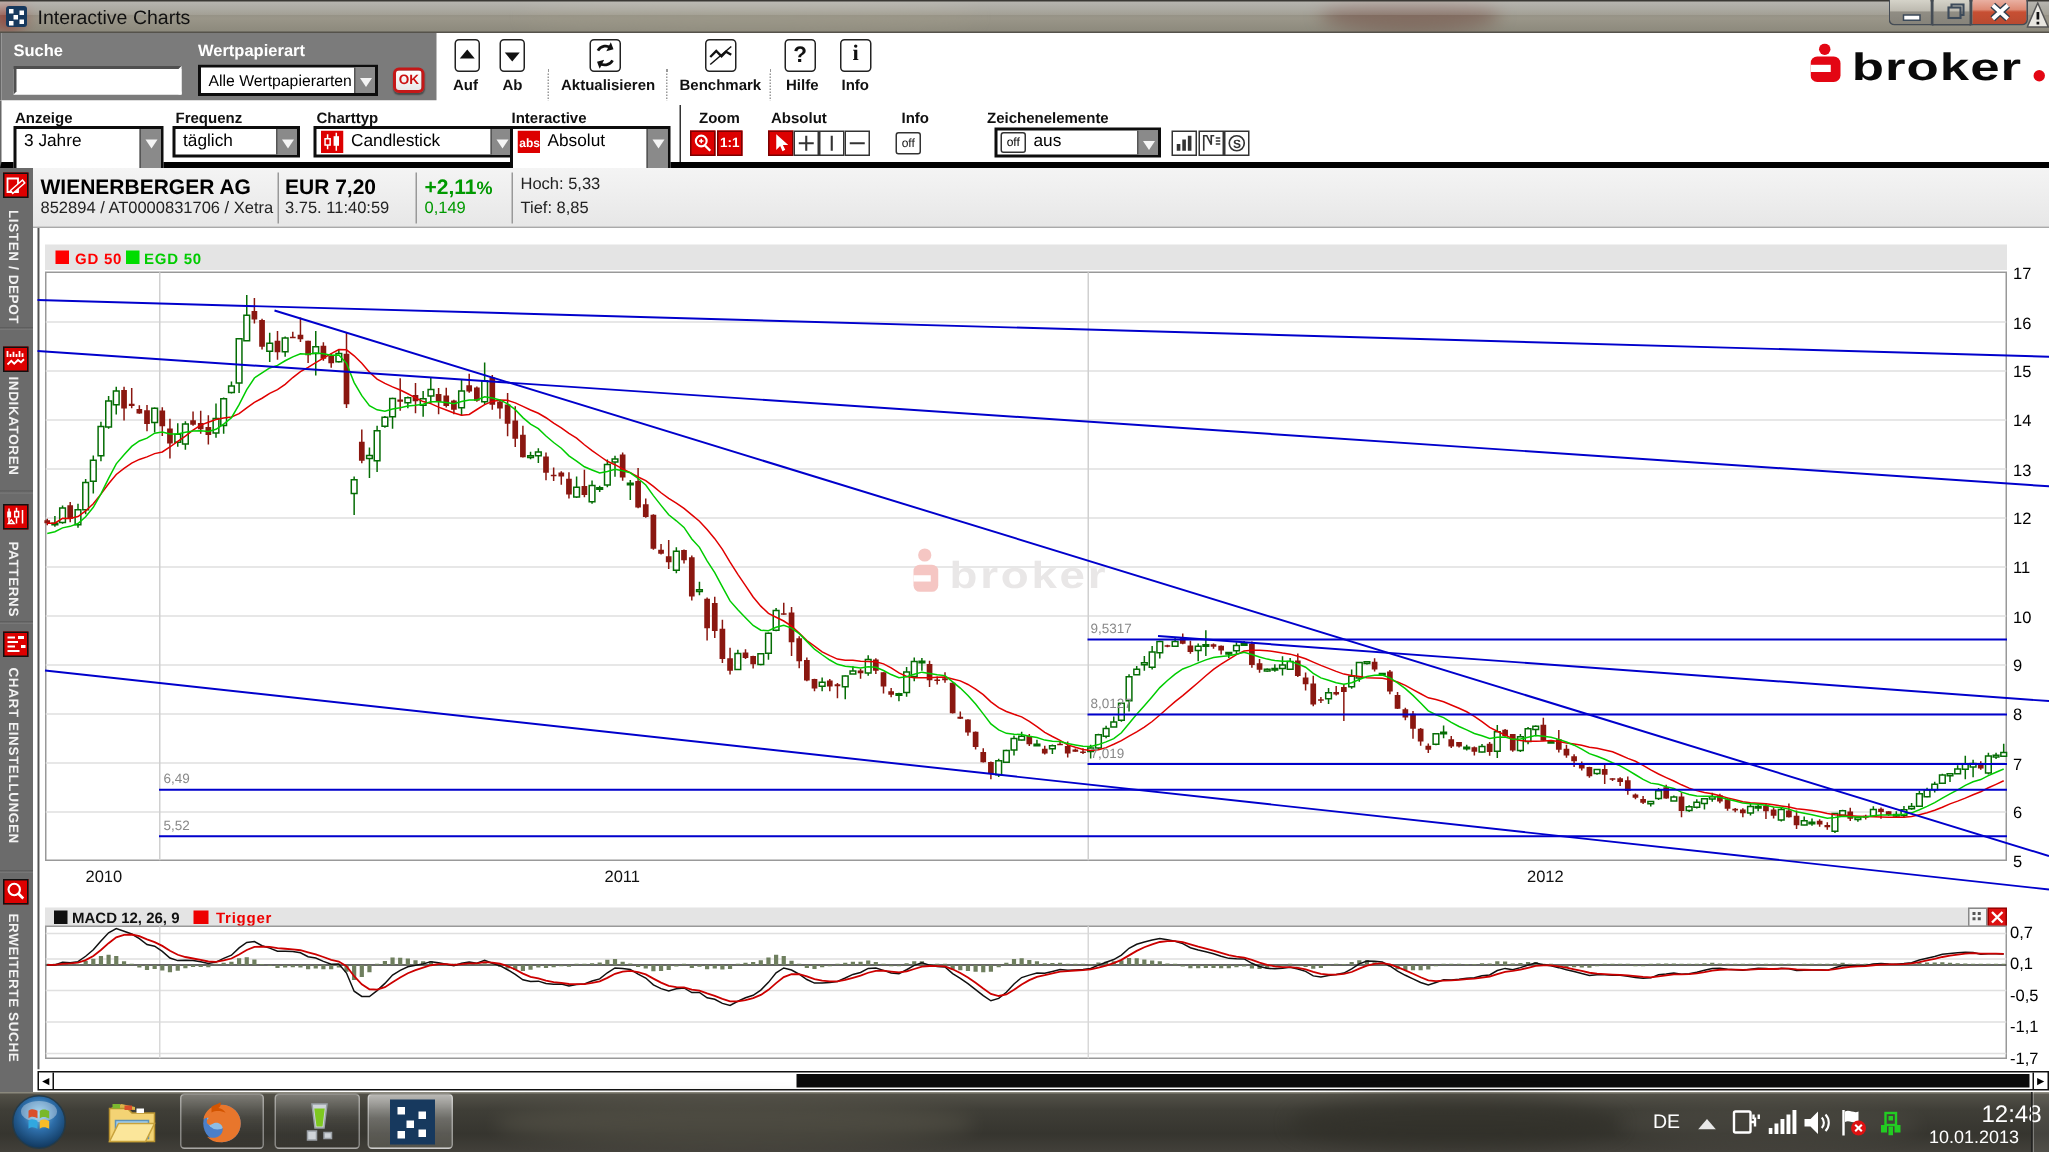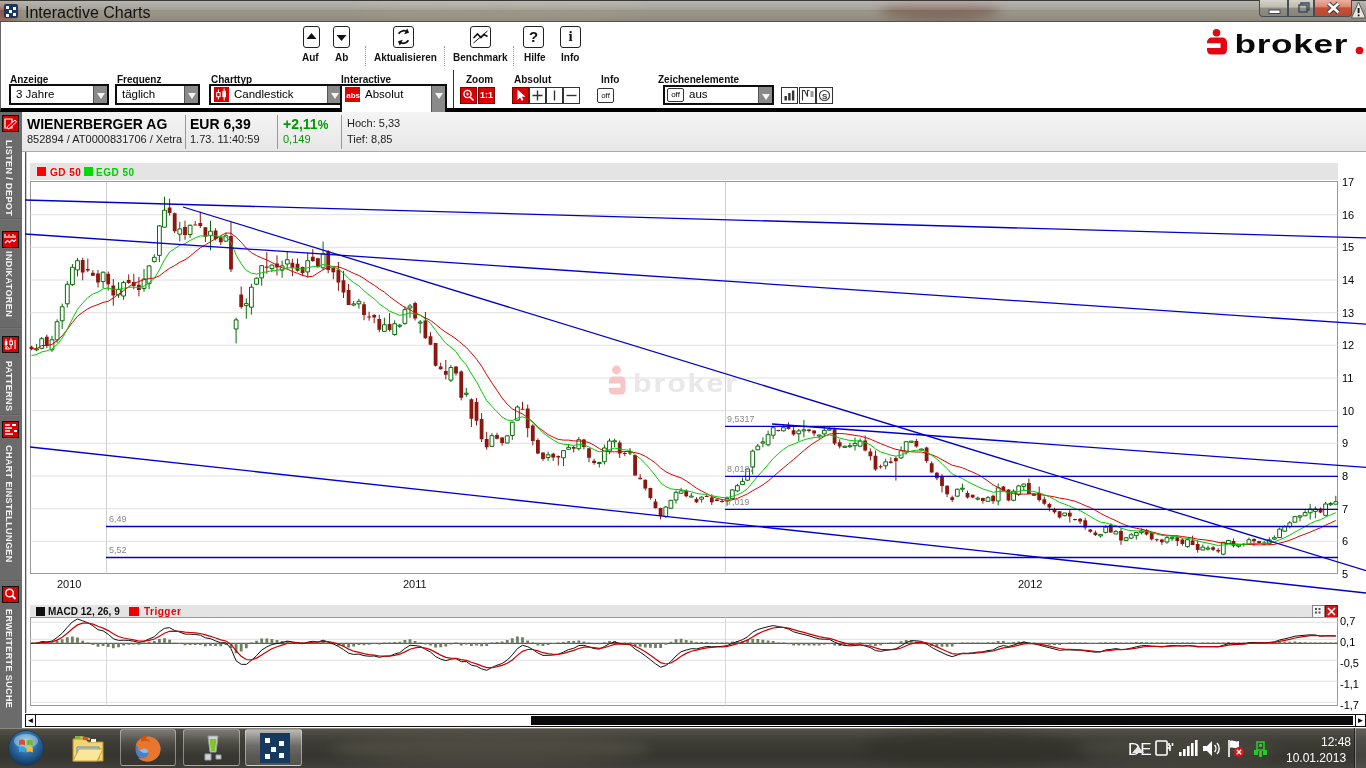--- a/index.html
+++ b/index.html
@@ -1,21 +1,21 @@
 <!DOCTYPE html>
 <html><head><meta charset="utf-8"><style>
 *{margin:0;padding:0;box-sizing:border-box}
 html,body{width:1366px;height:768px;overflow:hidden;font-family:"Liberation Sans",sans-serif;background:#fff}
 #titlebar{position:absolute;left:0;top:0;width:1366px;height:22px;
  background:linear-gradient(180deg,#76736a 0%,#8f8c81 30%,#9a9689 55%,#8b887b 100%);}
 #titlebar .sheen{position:absolute;left:0;top:0;width:100%;height:10px;background:linear-gradient(180deg,rgba(255,255,255,.5),rgba(255,255,255,.12));}
 #titlebar .topline{position:absolute;left:0;top:0;width:100%;height:1px;background:#3a3834}
 #titlebar .botline{position:absolute;left:0;top:21px;width:100%;height:1px;background:#55524b}
 .blob{position:absolute;border-radius:50%;filter:blur(6px)}
-#titletext{position:absolute;left:25px;top:4px;font-size:16px;color:#111}
+#titletext{position:absolute;left:25px;top:4px;font-size:13px;color:#111}
 #appicon{position:absolute;left:4px;top:4px;width:14px;height:14px;background:#17395e;border-radius:2px}
 #appicon i{position:absolute;background:#fff}
 .capbtn{position:absolute;top:0;height:17px;border:1px solid #454c55;border-top:none;background:linear-gradient(180deg,#d5d3c9 0%,#bdbab0 45%,#908d84 50%,#86837a 100%)}
 .capbtn svg{position:absolute;left:0;top:0}
 #row1{position:absolute;left:0;top:22px;width:1366px;height:45px;background:#fff;border-left:1px solid #666}
 #searchblock{position:absolute;left:0;top:0;width:290px;height:45px;background:#7b7b7b}
 #searchblock label{position:absolute;color:#fff;font-weight:bold;font-size:11px}
 #searchinput{position:absolute;left:8px;top:22px;width:112px;height:19px;background:#fff;border-top:2px solid #4f4f4f;border-left:2px solid #4f4f4f;border-bottom:2px solid #fff;border-right:2px solid #fff}
 .dd{position:absolute;background:#fff;border:2px solid #0d0d0d;font-size:11.5px;color:#000}
 .dd .arr{position:absolute;right:0;top:0;bottom:0;width:14px;background:#8a8a8a;border-left:1px solid #555}
@@ -79,20 +79,30 @@
         <path d="M13.5 3.5l10 9M23.5 3.5l-10 9" stroke="#fff" stroke-width="2.6"></path>
       </svg>
     </div>
     <svg style="position:absolute;left:1351px;top:1px" width="15" height="18">
       <path d="M7.5 1L14.5 17H0.5z" fill="#e8e6e0" stroke="#555" stroke-width="1"></path>
       <rect x="6.7" y="7" width="1.8" height="5" fill="#111"></rect>
       <rect x="6.7" y="13.5" width="1.8" height="1.8" fill="#111"></rect>
     </svg>
   </div>
 <div id="row1">
+    <div id="searchblock">
+      <label style="left:8px;top:6px">Suche</label>
+      <div id="searchinput"></div>
+      <label style="left:131px;top:6px">Wertpapierart</label>
+      <div class="dd" style="left:131px;top:21px;width:120px;height:21px">
+        <span class="txt" style="font-size:10.5px;top:3px">Alle Wertpapierarten</span>
+        <span class="arr"></span>
+      </div>
+      <div id="okbtn">OK</div>
+    </div>
     <div class="tbtn" style="left:302px;top:4px"><svg width="15" height="20">
         <path d="M7.5 6l5 6h-10z" fill="#111"></path>
       </svg></div>
     <div class="tlabel" style="left:301px">Auf</div>
     <div class="tbtn" style="left:332px;top:4px"><svg width="15" height="20">
         <path d="M7.5 14l-5-6h10z" fill="#111"></path>
       </svg></div>
     <div class="tlabel" style="left:334px">Ab</div>
     <div class="vsep" style="left:364px"></div>
     <div class="tbtn" style="left:392px;top:4px;width:21px"><svg width="19" height="20" viewBox="0 0 19 20">
@@ -122,21 +132,21 @@
         <rect x="0" y="8.6" width="20" height="17" rx="4.5" fill="#e30613"></rect>
         <rect x="0" y="14.2" width="13.5" height="4.8" fill="#fff"></rect>
         <g transform="translate(27.5,0) scale(1.38,1)">
           <text x="0" y="24.5" font-family="Liberation Sans" font-size="25.5" font-weight="bold" fill="#0a0a0a" letter-spacing="0.5">broker</text>
         </g>
         <circle cx="152.5" cy="21.5" r="3.8" fill="#e30613"></circle>
       </svg></div>
   </div>
 <div id="row2">
     <div class="r2label" style="left:9px">Anzeige</div>
-    <div class="dd" style="left:8px;top:17px;width:100px;height:21px">
+    <div class="dd" style="left:8px;top:17px;width:100px;height:35px">
       <span class="txt">3 Jahre</span>
       <span class="arr"></span>
     </div>
     <div class="r2label" style="left:116px">Frequenz</div>
     <div class="dd" style="left:114px;top:17px;width:85px;height:21px">
       <span class="txt">täglich</span>
       <span class="arr"></span>
     </div>
     <div class="r2label" style="left:210px">Charttyp</div>
     <div class="dd" style="left:208px;top:17px;width:134px;height:21px">
@@ -198,22 +208,22 @@
       </svg></div>
     <div class="sq" style="left:815px;top:20px"><svg width="15" height="15">
         <circle cx="7.5" cy="7.5" r="5" fill="none" stroke="#333" stroke-width="1.1"></circle>
         <text x="5" y="10.5" font-size="8" font-weight="bold" fill="#333">S</text>
       </svg></div>
   </div>
 <div id="ticker">
     <div class="big" style="left:5px">WIENERBERGER AG</div>
     <div class="sub" style="left:5px">852894 / AT0000831706 / Xetra</div>
     <div class="div" style="left:163px"></div>
-    <div class="big" style="left:168px">EUR 6,39</div>
-    <div class="sub" style="left:168px">1.73. 11:40:59</div>
+    <div class="big" style="left:168px">EUR 7,20</div>
+    <div class="sub" style="left:168px">3.75. 11:40:59</div>
     <div class="div" style="left:255px"></div>
     <div class="big" style="left:261px;color:#009900">+2,11<span style="font-size:12px">%</span></div>
     <div class="sub" style="left:261px;color:#009900">0,149</div>
     <div class="div" style="left:319px"></div>
     <div class="sub" style="left:325px;top:5px">Hoch: 5,33</div>
     <div class="sub" style="left:325px;top:21px">Tief: 8,85</div>
   </div>
 <div id="sidebar">
     <div class="sicon" style="top:3px"><svg width="15" height="15" viewBox="0 0 15 15">
         <path d="M2 3h7v9H2z" fill="none" stroke="#fff" stroke-width="1.2"></path>
@@ -375,21 +385,21 @@
     </div>
     <div class="tkbox active" style="left:245px;width:57px">
       <div style="position:absolute;left:14px;top:3px;width:30px;height:30px;background:#17395e">
         <i style="position:absolute;left:5px;top:5px;width:5px;height:5px;background:#fff"></i>
         <i style="position:absolute;left:19px;top:8px;width:5px;height:5px;background:#fff"></i>
         <i style="position:absolute;left:11px;top:14px;width:5px;height:5px;background:#fff"></i>
         <i style="position:absolute;left:5px;top:21px;width:5px;height:5px;background:#fff"></i>
         <i style="position:absolute;left:19px;top:20px;width:5px;height:5px;background:#fff"></i>
       </div>
     </div>
-    <div class="tray" style="left:1128px;top:12px;font-size:17px">DE</div>
+    <div class="tray" style="left:1102px;top:12px;font-size:13px">DE</div>
     <svg style="position:absolute;left:1132px;top:18px" width="12" height="7">
       <path d="M6 0l6 7H0z" fill="#e8e8e8"></path>
     </svg>
     <svg style="position:absolute;left:1154px;top:11px" width="20" height="19" viewBox="0 0 20 19">
       <rect x="2" y="2" width="11" height="14" rx="1" fill="none" stroke="#fff" stroke-width="1.6"></rect>
       <path d="M13 9h3M16 6v6" stroke="#fff" stroke-width="1.6"></path>
       <path d="M15 4v3M18.5 4v3" stroke="#fff" stroke-width="1.6"></path>
     </svg>
     <svg style="position:absolute;left:1179px;top:12px" width="19" height="17">
       <rect x="0" y="12" width="2.6" height="4" fill="#fff"></rect>
@@ -408,15 +418,15 @@
       <circle cx="13" cy="13" r="5" fill="#d11"></circle>
       <path d="M10.8 10.8l4.4 4.4M15.2 10.8l-4.4 4.4" stroke="#fff" stroke-width="1.4"></path>
     </svg>
     <svg style="position:absolute;left:1252px;top:12px" width="17" height="17" viewBox="0 0 17 17">
       <rect x="5" y="2" width="7" height="8" fill="none" stroke="#22cc22" stroke-width="1.6"></rect>
       <rect x="7" y="4" width="3" height="3" fill="#22cc22"></rect>
       <rect x="2" y="10" width="4" height="5" fill="#22cc22"></rect>
       <rect x="11" y="10" width="4" height="5" fill="#22cc22"></rect>
       <rect x="7" y="11" width="3" height="6" fill="#22cc22"></rect>
     </svg>
-    <div class="tray" style="left:1321px;top:7px;font-size:12px">12:48</div>
+    <div class="tray" style="left:1321px;top:7px;font-size:16px">12:48</div>
     <div class="tray" style="left:1286px;top:23px;font-size:12px">10.01.2013</div>
     <div style="position:absolute;left:1354px;top:0;width:12px;height:40px;border-left:1px solid #222;box-shadow:inset 1px 0 0 rgba(255,255,255,.3);background:rgba(255,255,255,.08)"></div>
   </div>
 </body></html>

